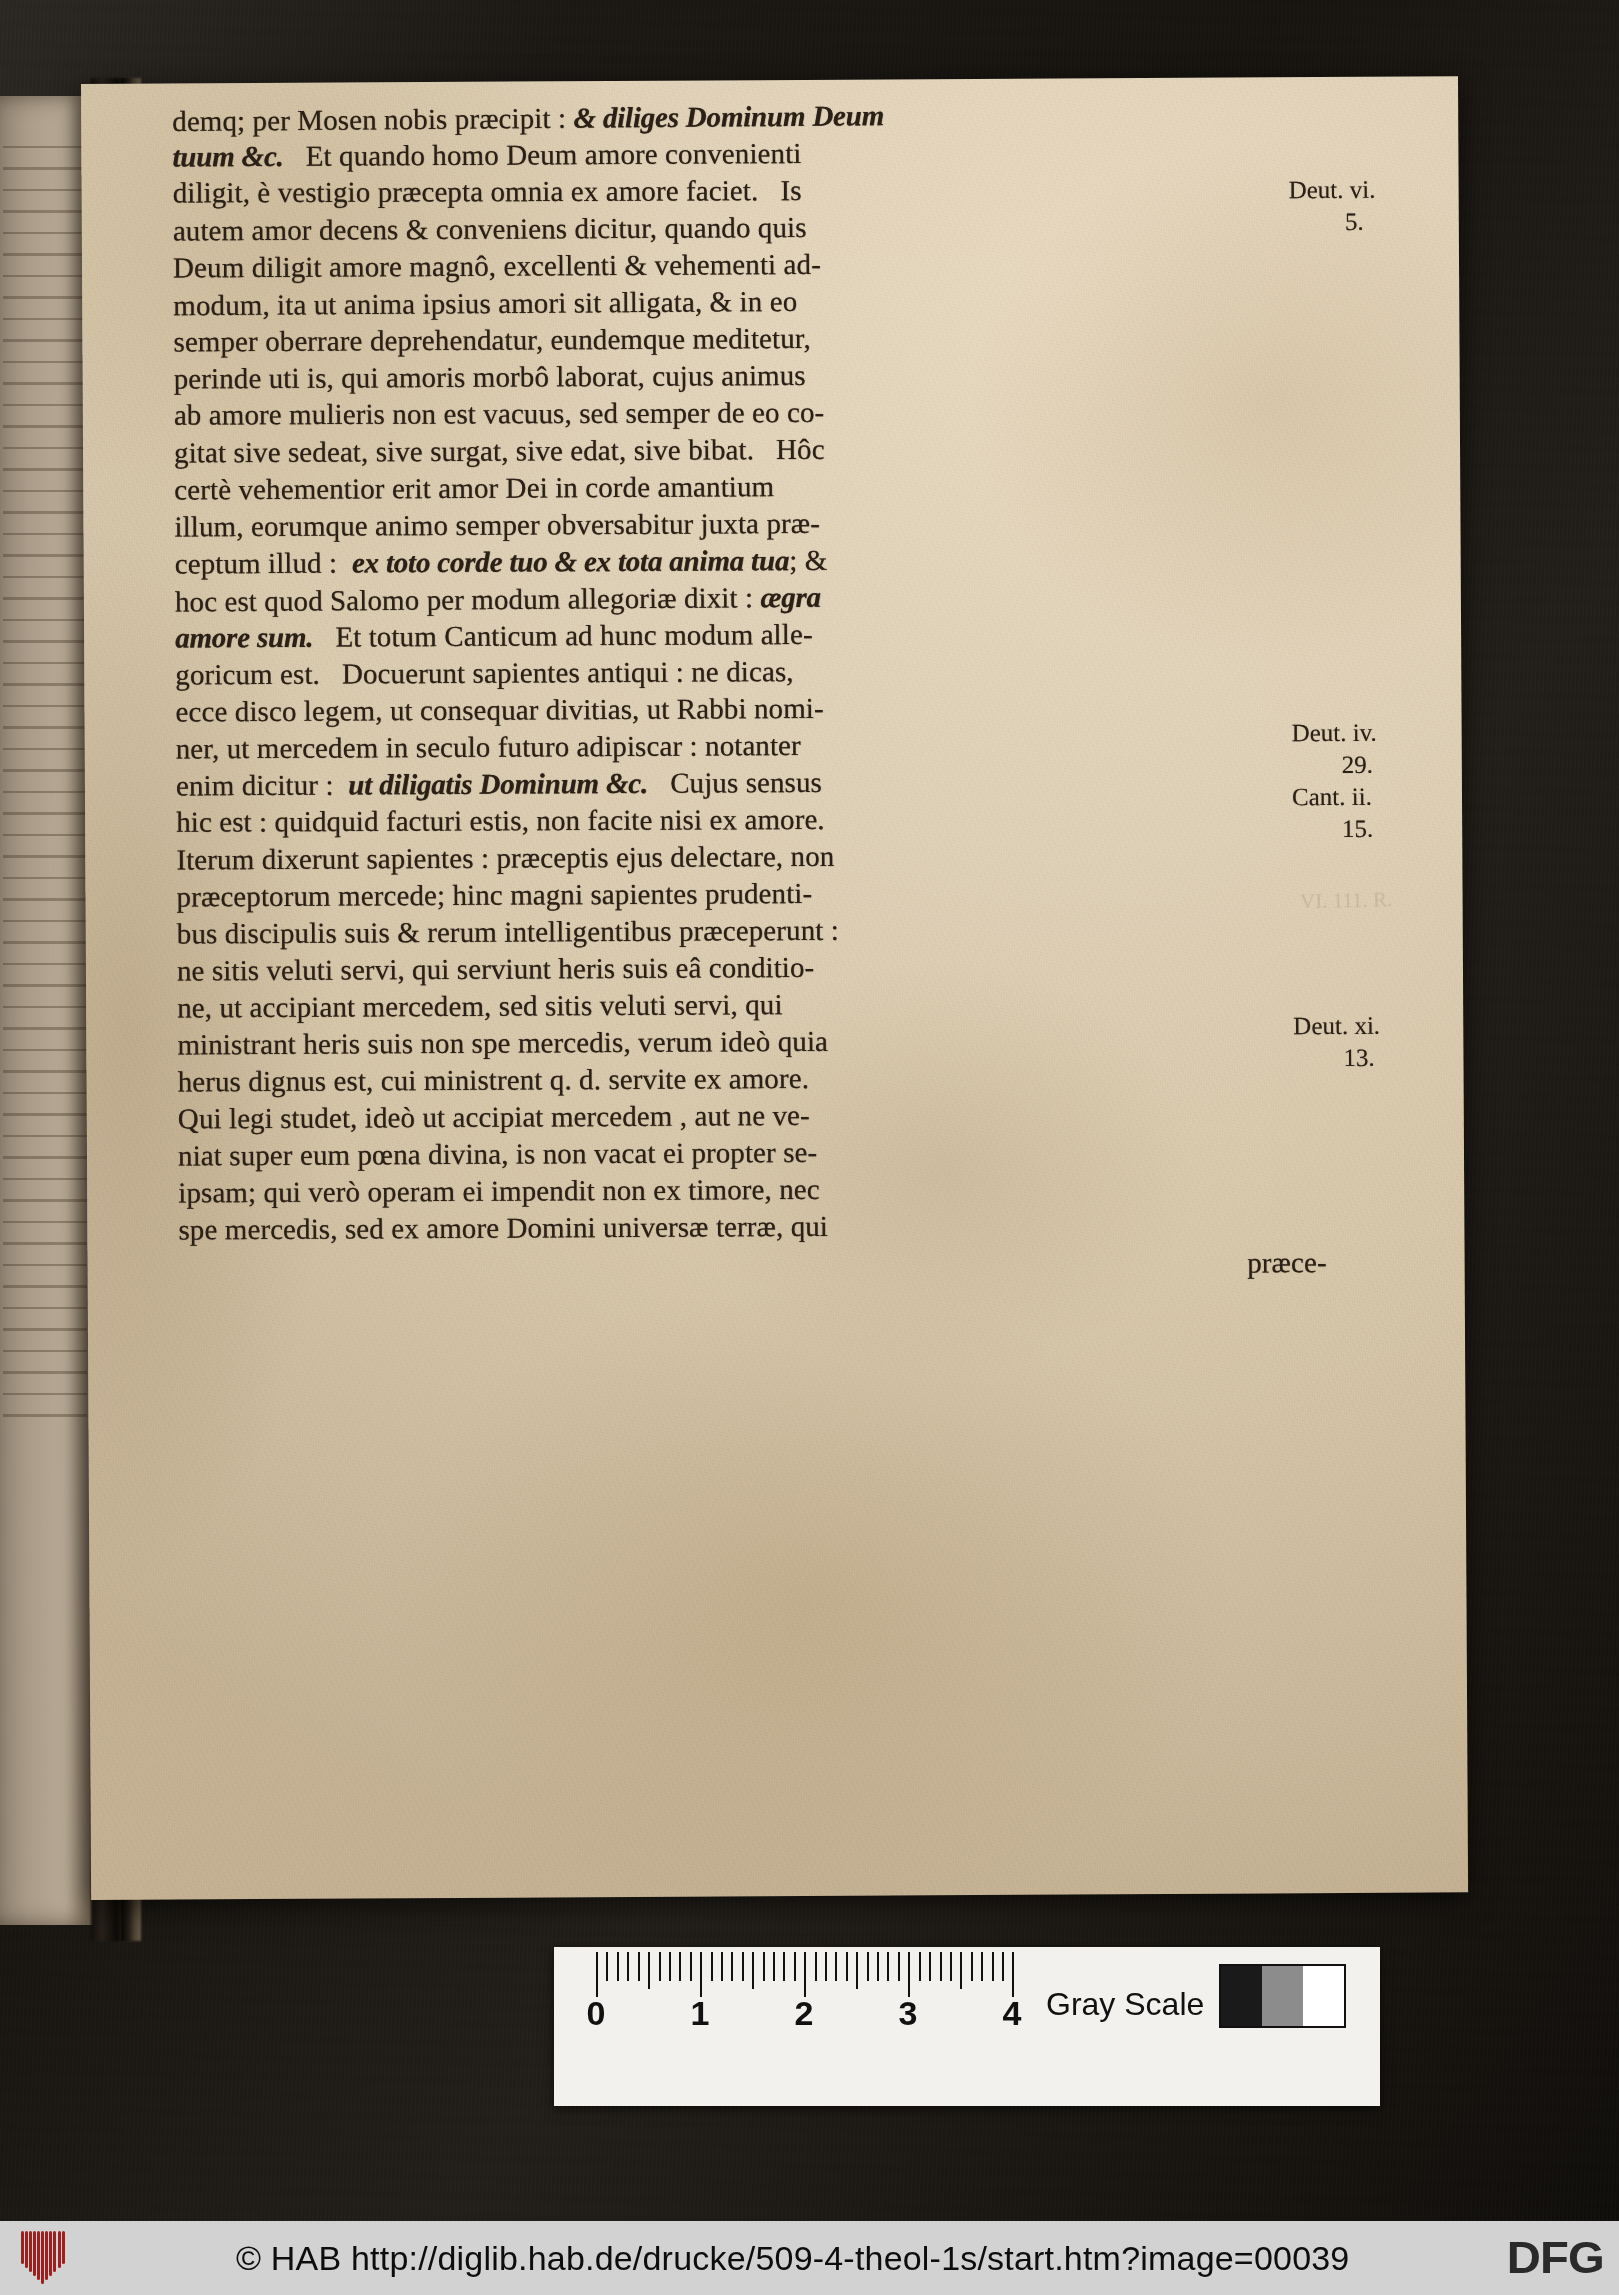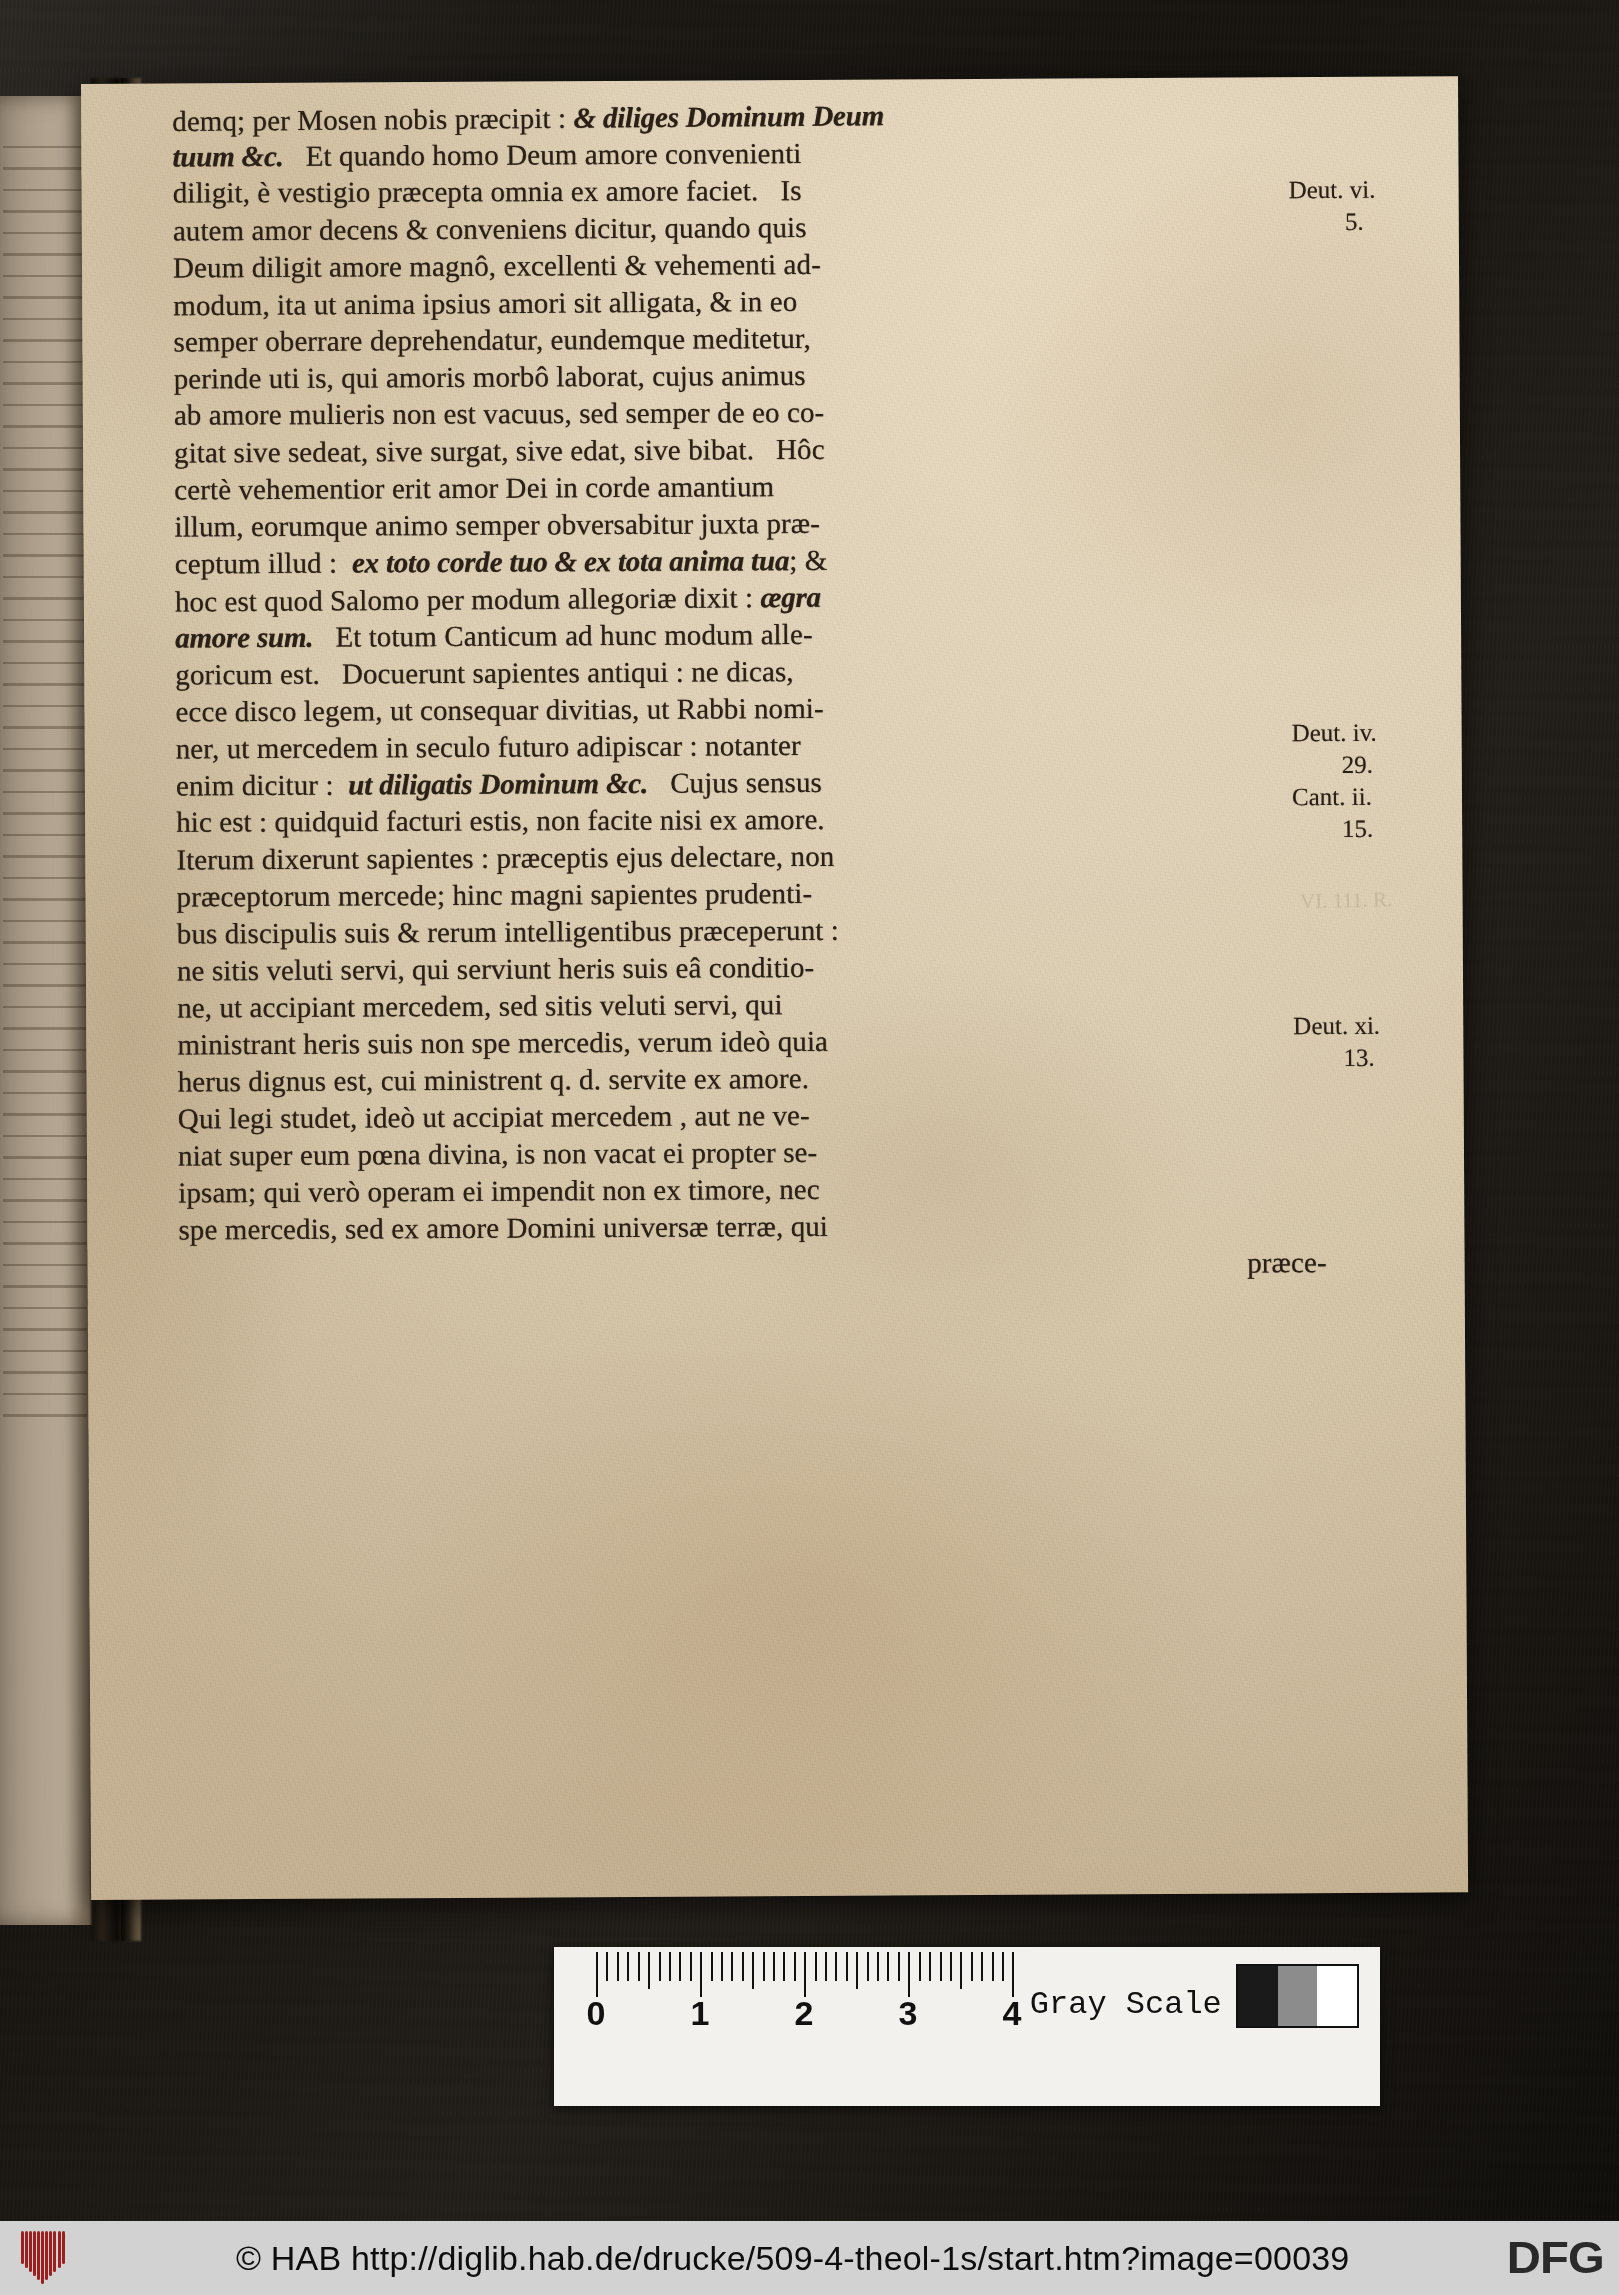--- a/index.html
+++ b/index.html
@@ -96,21 +96,21 @@
     background:#f2f1ee;box-shadow:0 3.2px 11.3px rgba(0,0,0,.6);}
   .calib-title{font-family:"Liberation Serif",serif;font-weight:bold;font-size:36px;
     color:#111;text-align:center;margin-top:11.3px;letter-spacing:0.2px;}
   .calib-row{display:flex;align-items:flex-end;margin-top:4.9px;padding:0 21px;}
   .ruler{position:relative;width:455px;height:84px;}
   .ruler .ticks{position:absolute;left:0;top:0;width:455px;height:45px;}
   .ruler .ticks i{position:absolute;top:0;width:1.6px;background:#111;}
   .ruler .nums{position:absolute;left:0;top:42px;width:455px;height:39px;}
   .ruler .nums span{position:absolute;font-family:"Liberation Sans",sans-serif;
     font-size:34px;font-weight:bold;color:#111;transform:translateX(-50%);}
-  .gs-label{font-family:Liberation Mono, monospace;font-size:32px;color:#111;
+  .gs-label{font-family:Liberation Sans, sans-serif;font-size:32px;color:#111;
     margin:0 14.6px 13px 16px;white-space:nowrap;}
   .gs-swatches{display:flex;width:123px;height:60px;border:2.4px solid #111;margin-bottom:8px;}
   .gs-swatches div{flex:1;}
 
   
   .footer{position:absolute;left:0;bottom:0;width:1620px;height:74px;background:#d2d2d2;
     display:flex;align-items:center;}
   .hab-mark{width:63px;height:63px;margin-left:13px;flex:0 0 auto;position:relative;}
   .hab-mark i{position:absolute;top:4.9px;width:3.2px;background:#9d1f1f;border-radius:1.6px;}
   .footer-url{flex:1;text-align:center;font-family:"Liberation Sans",sans-serif;

